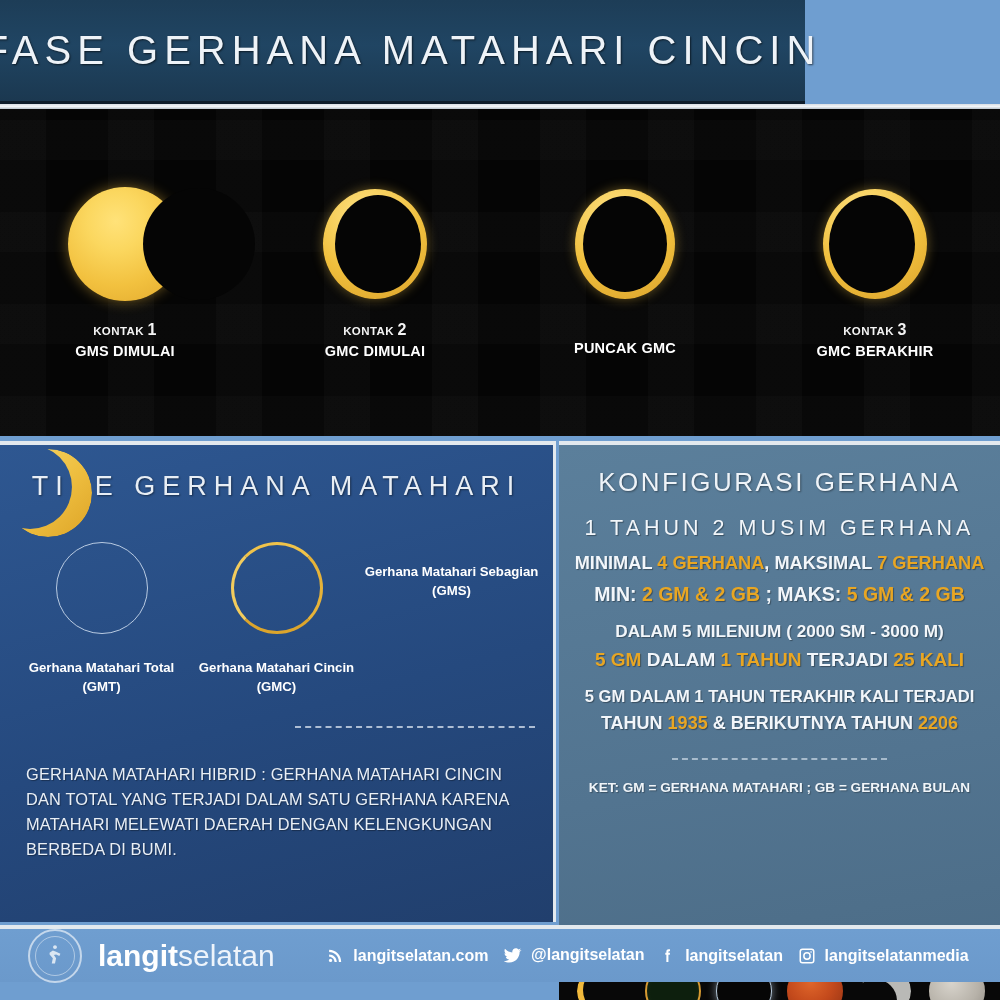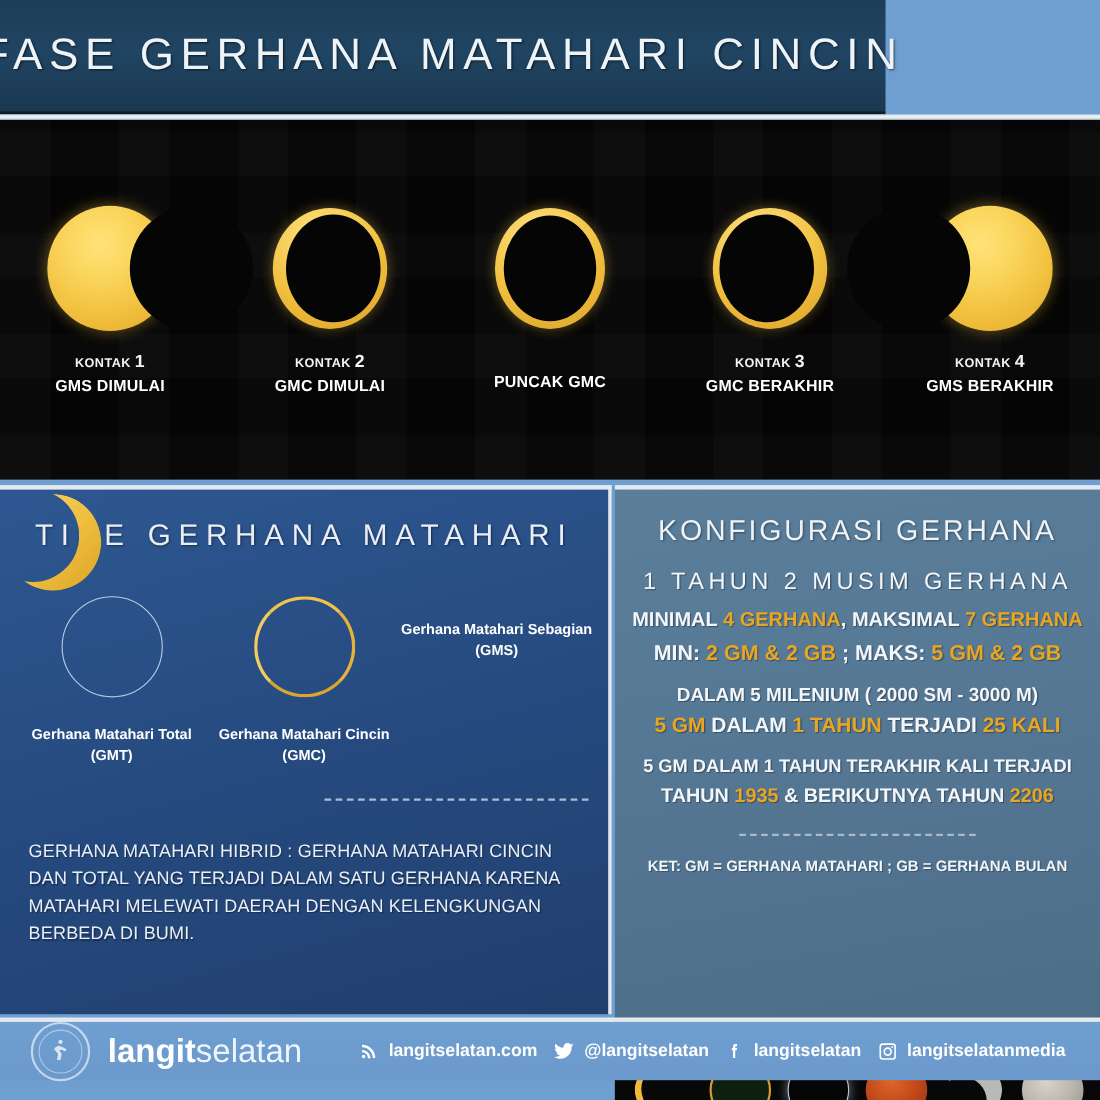--- a/index.html
+++ b/index.html
@@ -153,21 +153,21 @@
   }
   .seal-fig {
     position:absolute; left:50%; top:50%; transform:translate(-50%,-50%);
     width:26px; height:26px; opacity:.75;
   }
   .brand-text { margin-left:16px; font-size:30px; color:#ffffff; white-space:nowrap; }
   .brand-text .b1 { font-weight:bold; }
   .brand-text .b2 { font-weight:300; color:#eef4fb; }
 
   .social { display:flex; align-items:center; flex:1; justify-content:space-around; padding-right:24px; }
-  .soc { display:flex; align-items:center; color:#ffffff; font-size:16px; font-weight:bold; white-space:nowrap; }
+  .soc { display:flex; align-items:flex-start; color:#ffffff; font-size:16px; font-weight:bold; white-space:nowrap; }
   .soc .ico { margin-right:9px; display:flex; align-items:center; }
   .soc svg { display:block; }
 </style>
 </head>
 <body>
 
 <div class="page">
 
   <div class="header">
     <div class="header-title">FASE GERHANA MATAHARI CINCIN</div>
@@ -215,30 +215,20 @@
         <div class="phase-art">
           <div class="ringA" style="left:8px;top:5px;width:104px;height:110px;"></div>
           <div class="ringHole" style="left:14px;top:11px;width:86px;height:98px;"></div>
         </div>
         <div class="phase-cap">
           <div class="cap-top"><span>KONTAK</span> <span class="num">3</span></div>
           <div class="cap-bot">GMC BERAKHIR</div>
         </div>
       </div>
 
-      <div class="phase">
-        <div class="phase-art">
-          <div class="disc" style="left:3px;top:3px;width:114px;height:114px;"></div>
-          <div class="bite" style="left:-70px;top:4px;width:112px;height:112px;"></div>
-        </div>
-        <div class="phase-cap">
-          <div class="cap-top"><span>KONTAK</span> <span class="num">4</span></div>
-          <div class="cap-bot">GMS BERAKHIR</div>
-        </div>
-      </div>
 
     </div>
   </div>
 
   <div class="left-panel">
     <div class="left-title">TIPE GERHANA MATAHARI</div>
 
     <div class="types">
       <div class="type">
         <div class="type-art">

